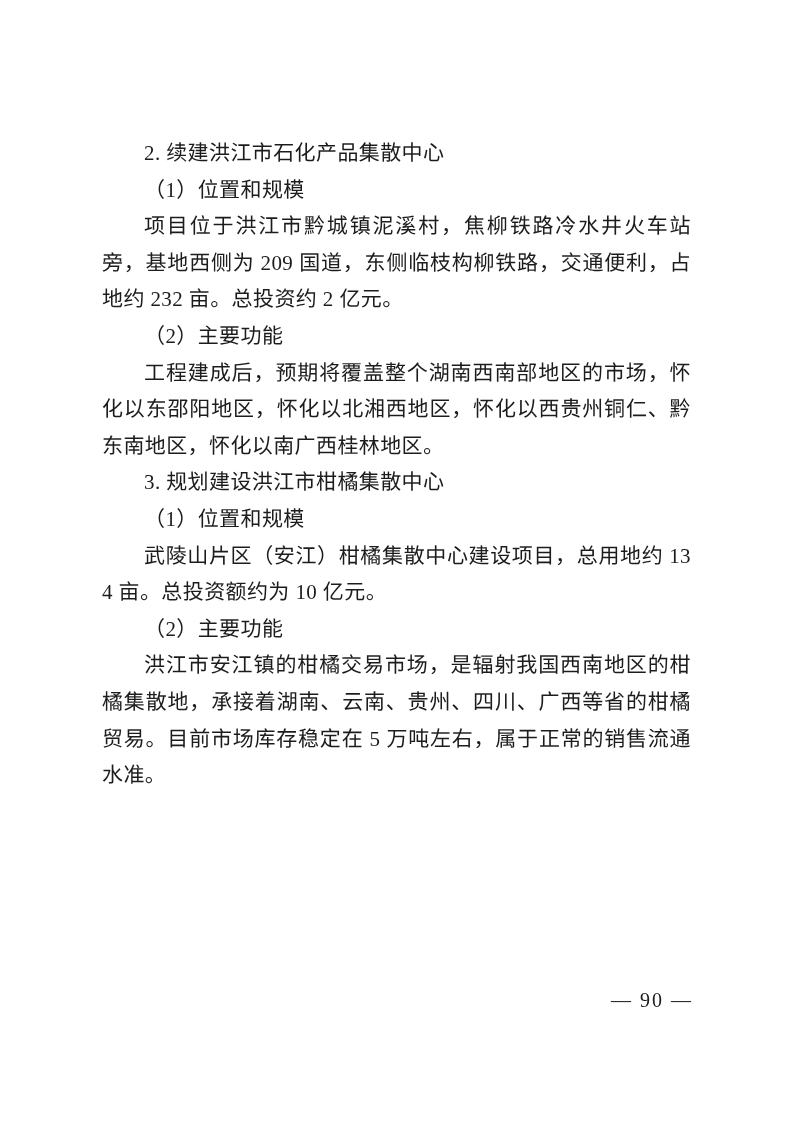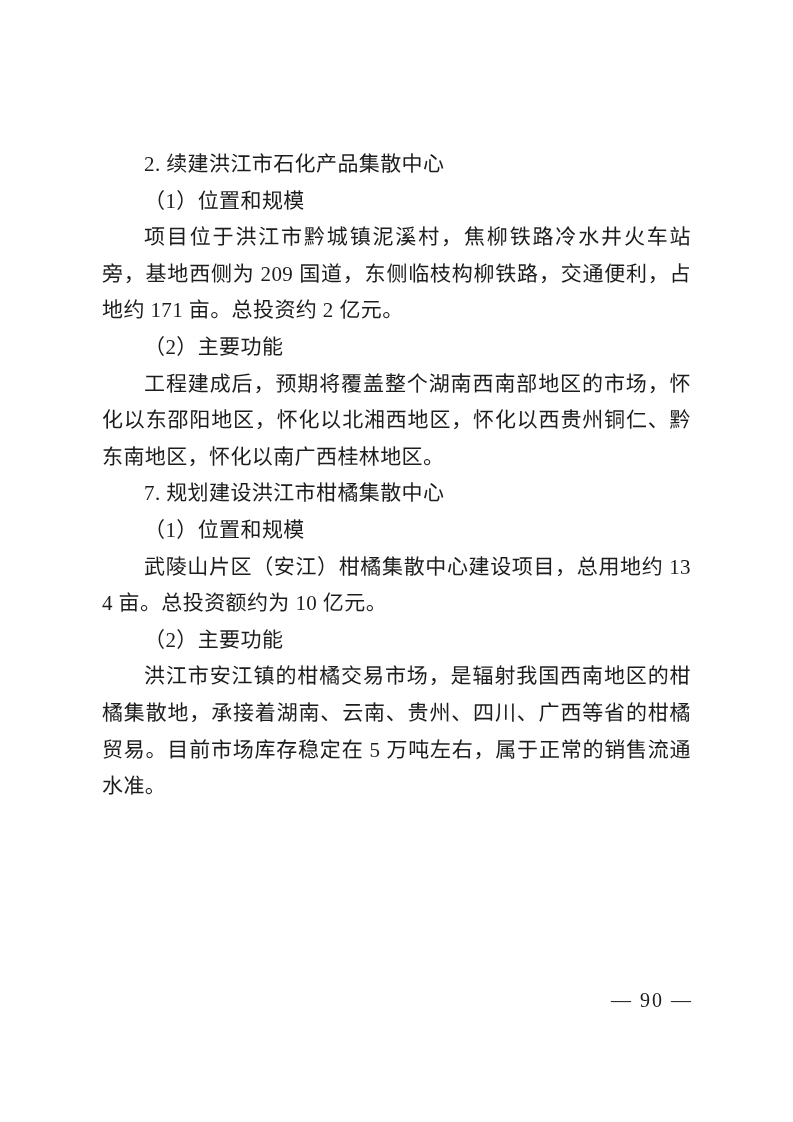--- a/index.html
+++ b/index.html
@@ -12,21 +12,21 @@
     width: 793px;
     height: 1122px;
     background: #ffffff;
     overflow: hidden;
     font-family: "Liberation Serif", "DejaVu Serif", serif;
     color: #1c1c1c;
   }
   .content {
     position: absolute;
     left: 102px;
-    top: 146px;
+    top: 135px;
     width: 589px;
   }
   .blk {
     margin: 0;
     padding: 0;
     font-size: 21px;
     line-height: 36.6px;
     text-indent: 2em;
     letter-spacing: 0.4px;
     word-break: break-all;
@@ -51,24 +51,24 @@
   }
 </style>
 </head>
 <body>
 
 <div class="page">
 
   <main class="content">
     <p class="blk heading">2.  续建洪江市石化产品集散中心</p>
     <p class="blk subheading">（1）位置和规模</p>
-    <p class="blk paragraph">项目位于洪江市黔城镇泥溪村，焦柳铁路冷水井火车站旁，基地西侧为 209 国道，东侧临枝构柳铁路，交通便利，占地约 171 亩。总投资约 2 亿元。</p>
+    <p class="blk paragraph">项目位于洪江市黔城镇泥溪村，焦柳铁路冷水井火车站旁，基地西侧为 209 国道，东侧临枝构柳铁路，交通便利，占地约 232 亩。总投资约 2 亿元。</p>
     <p class="blk subheading">（2）主要功能</p>
     <p class="blk paragraph">工程建成后，预期将覆盖整个湖南西南部地区的市场，怀化以东邵阳地区，怀化以北湘西地区，怀化以西贵州铜仁、黔东南地区，怀化以南广西桂林地区。</p>
-    <p class="blk heading">7.  规划建设洪江市柑橘集散中心</p>
+    <p class="blk heading">3.  规划建设洪江市柑橘集散中心</p>
     <p class="blk subheading">（1）位置和规模</p>
     <p class="blk paragraph">武陵山片区（安江）柑橘集散中心建设项目，总用地约 134 亩。总投资额约为 10 亿元。</p>
     <p class="blk subheading">（2）主要功能</p>
     <p class="blk paragraph">洪江市安江镇的柑橘交易市场，是辐射我国西南地区的柑橘集散地，承接着湖南、云南、贵州、四川、广西等省的柑橘贸易。目前市场库存稳定在 5 万吨左右，属于正常的销售流通水准。</p>
   </main>
 
   <footer class="page-footer">
     <span>— 90 —</span>
   </footer>
 

